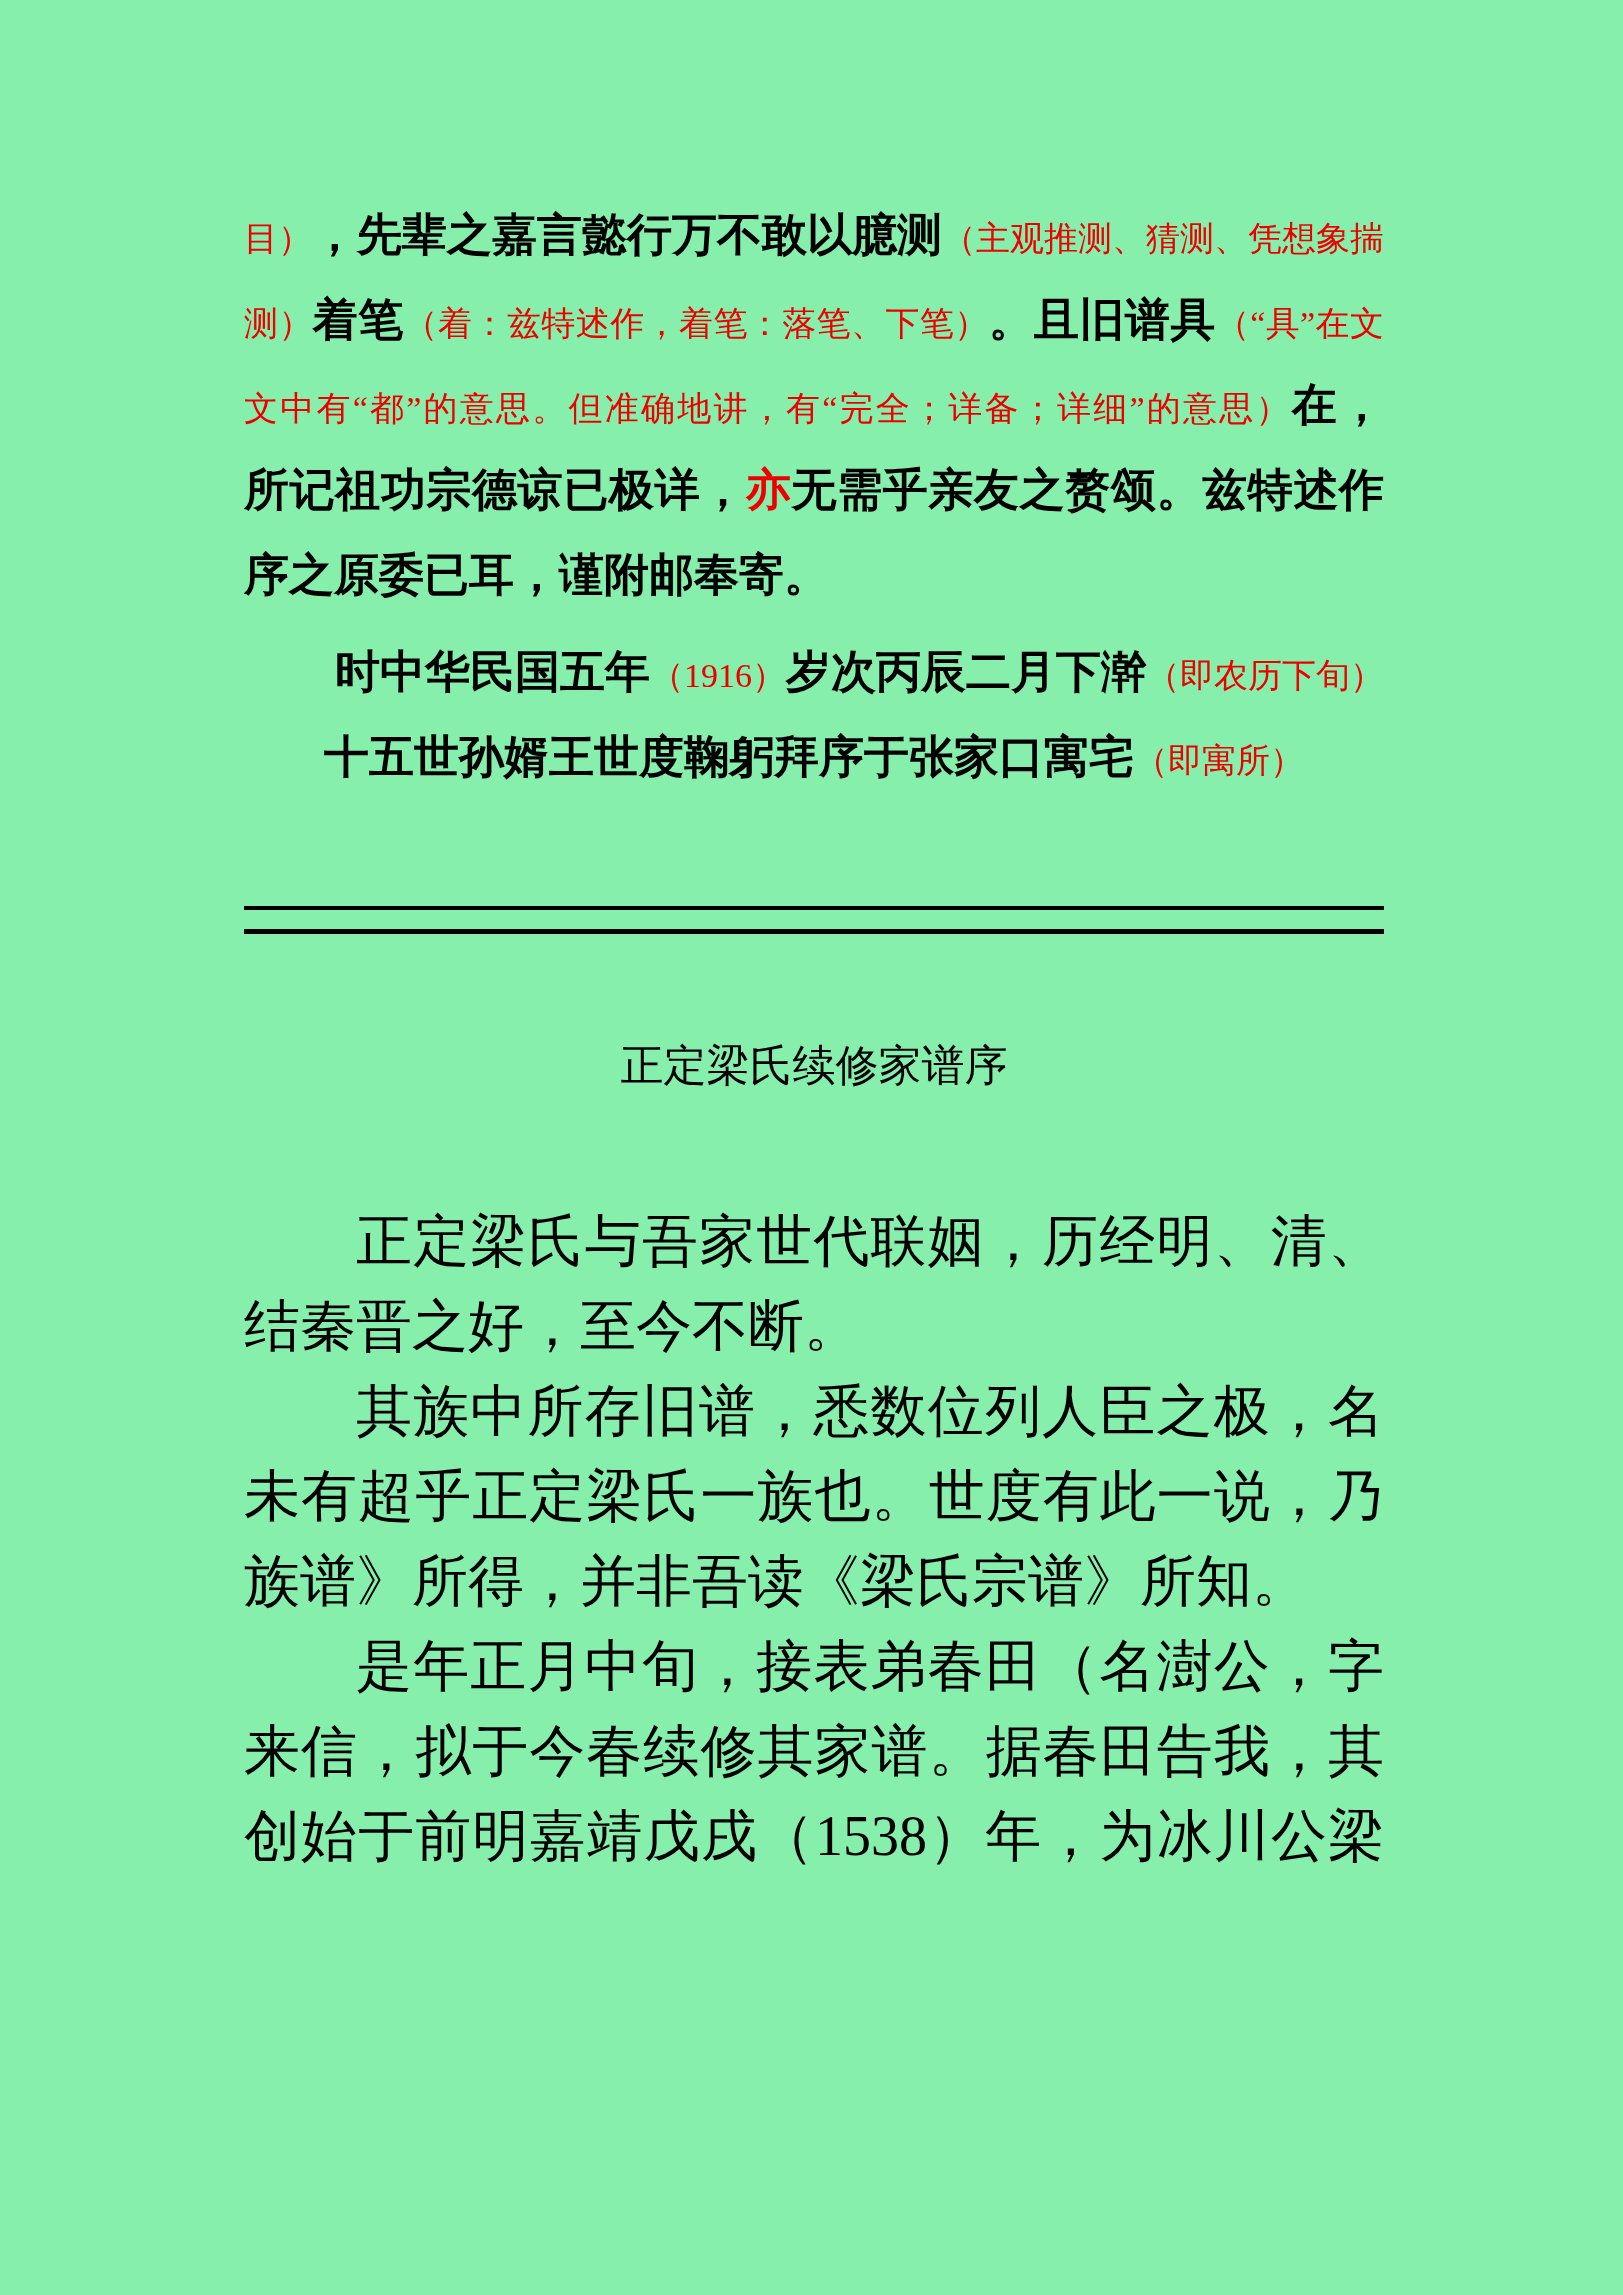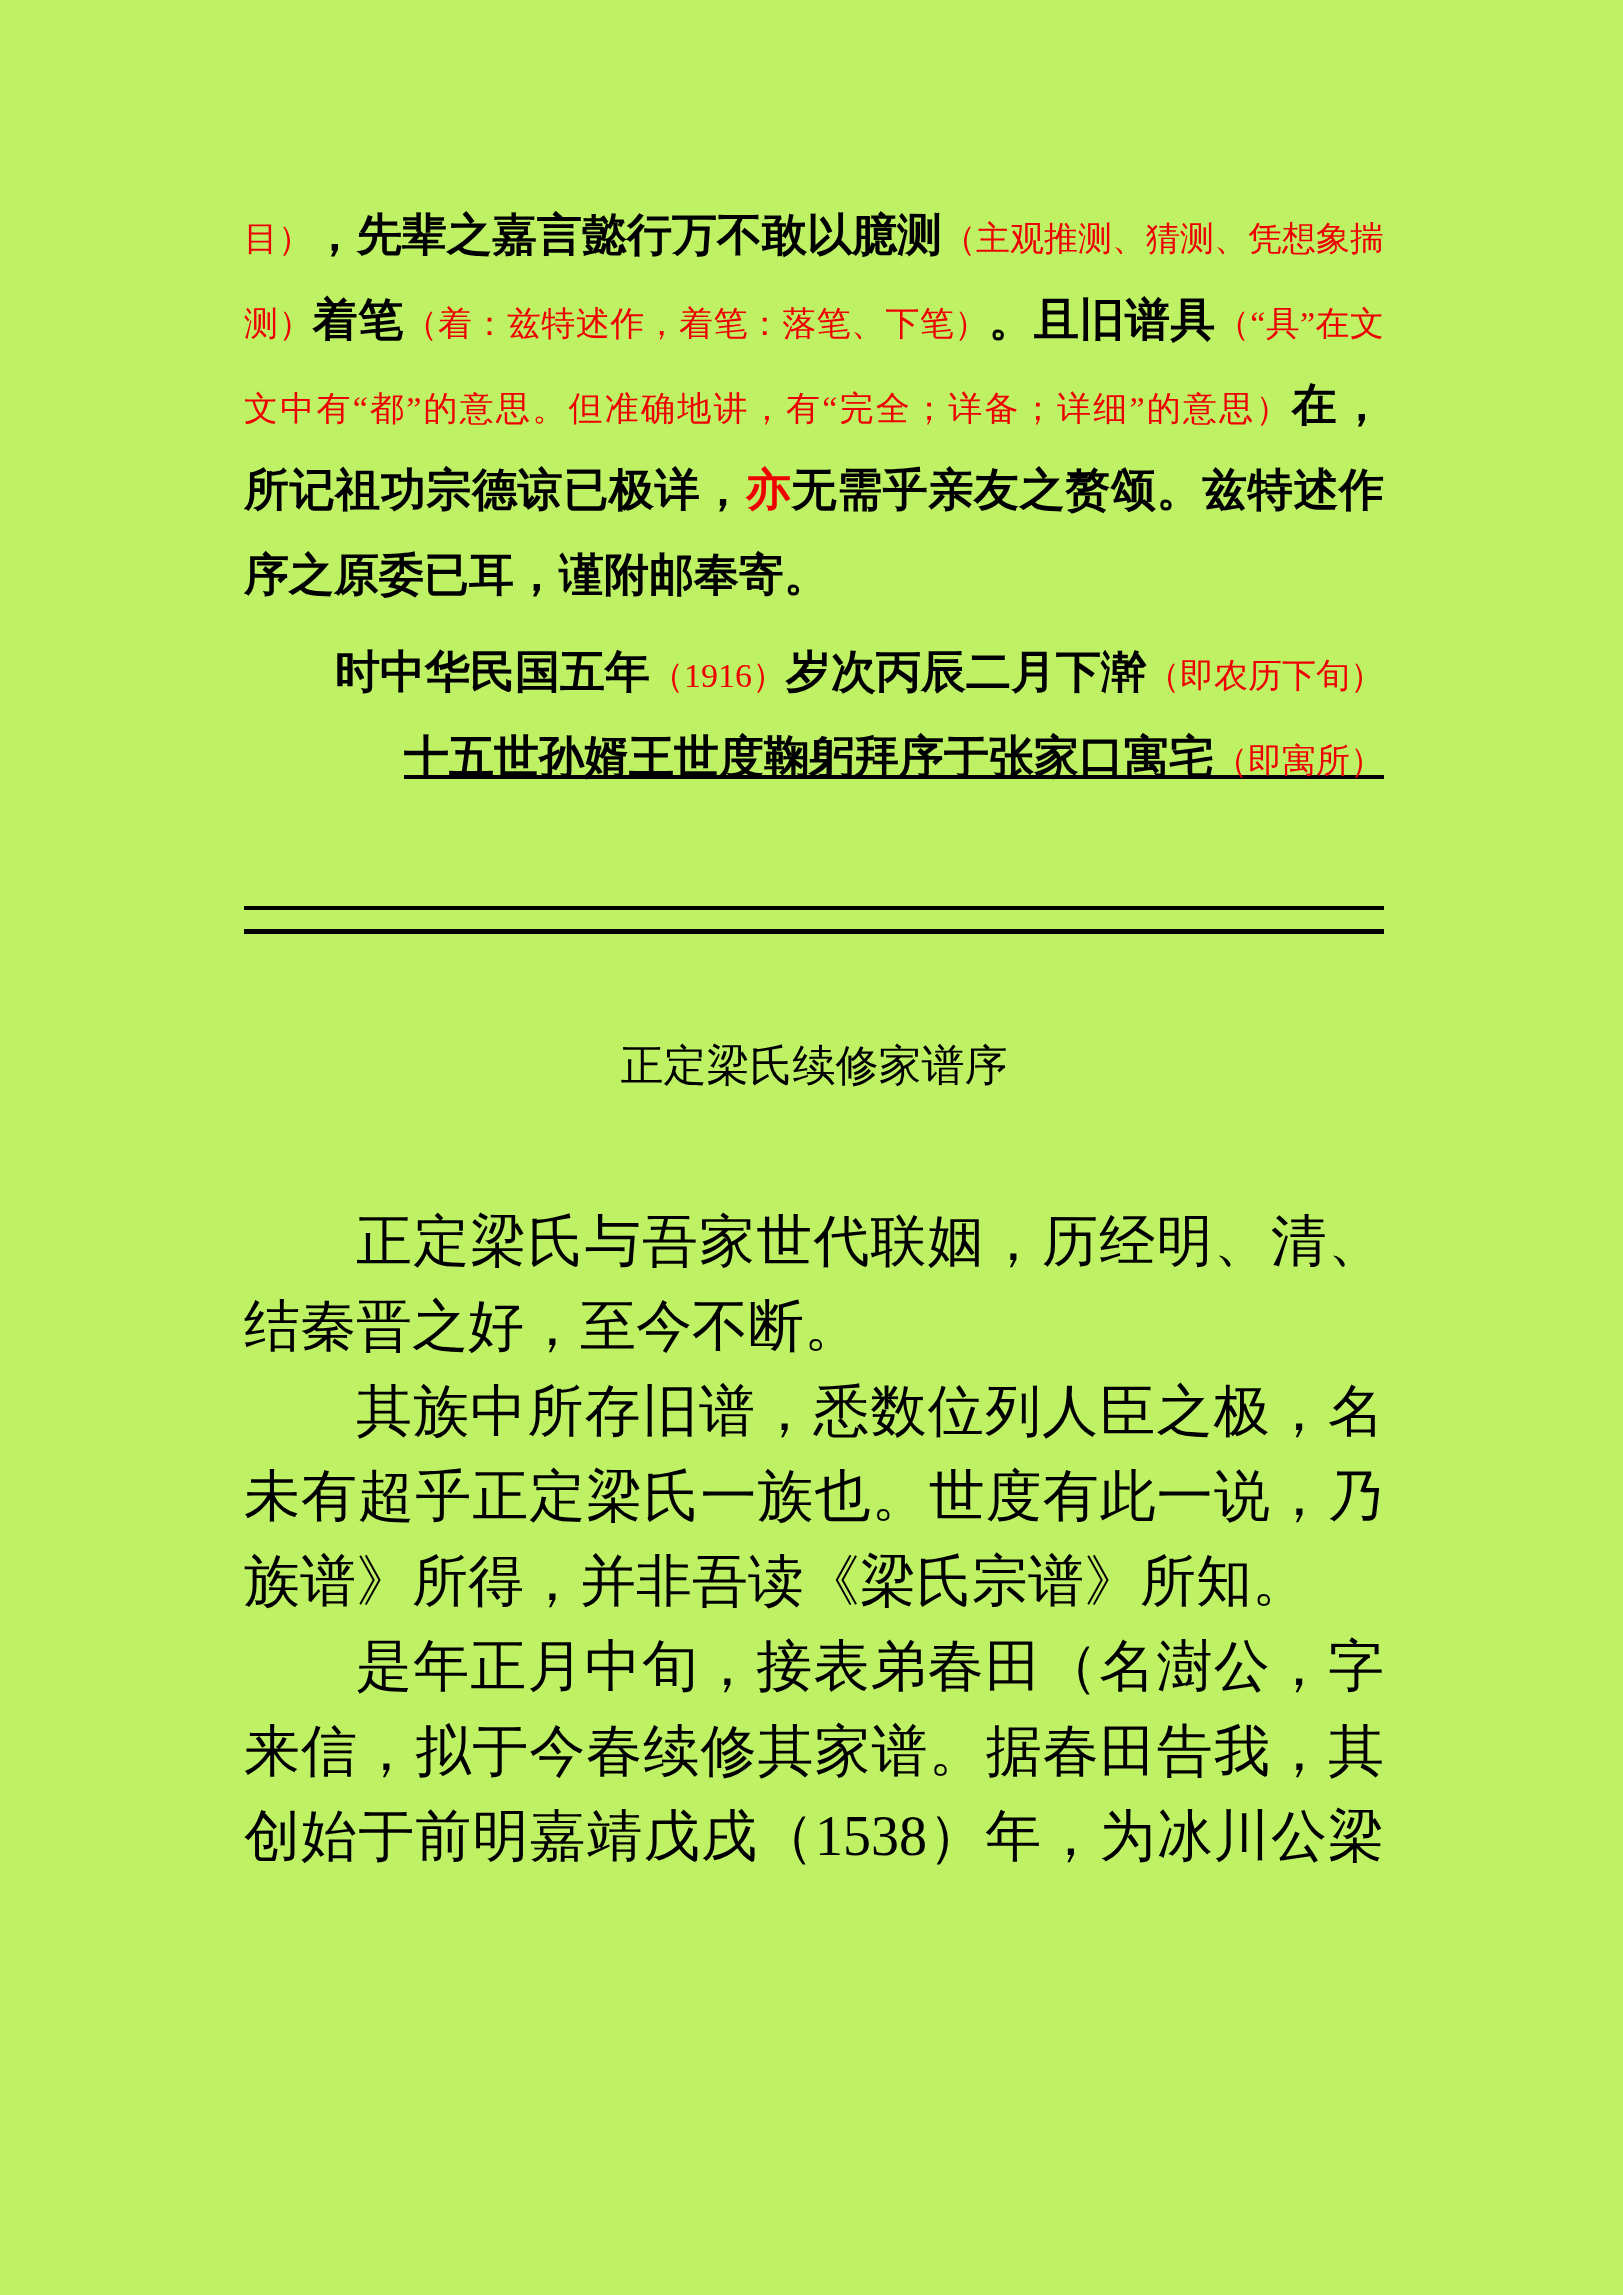--- a/index.html
+++ b/index.html
@@ -4,21 +4,21 @@
 <style>
   html, body {
     margin: 0;
     padding: 0;
     background: #ffffff;
   }
   .page {
     position: relative;
     width: 1623px;
     height: 2295px;
-    background: #bef264;
+    background: #86efac;
     overflow: hidden;
     font-family: "Liberation Serif", "DejaVu Serif", serif;
     color: #000000;
   }
   .content {
     position: absolute;
     left: 244px;
     top: 0;
     width: 1140px;
   }
@@ -52,21 +52,21 @@
   
   .rde {
     color: #ee0000;
     font-size: 45px;
     font-weight: 700;
   }
   .dateline {
     margin-top: 11.5px;
     text-align: right;
   }
-  .signature { text-align: right; text-decoration: underline; }
+  .signature { text-align: center; }
 
   
   .rb { position: relative; display: inline-block; }
 
   
   .rule {
     width: 100%;
     height: 4.9px;
     background: #000000;
   }

